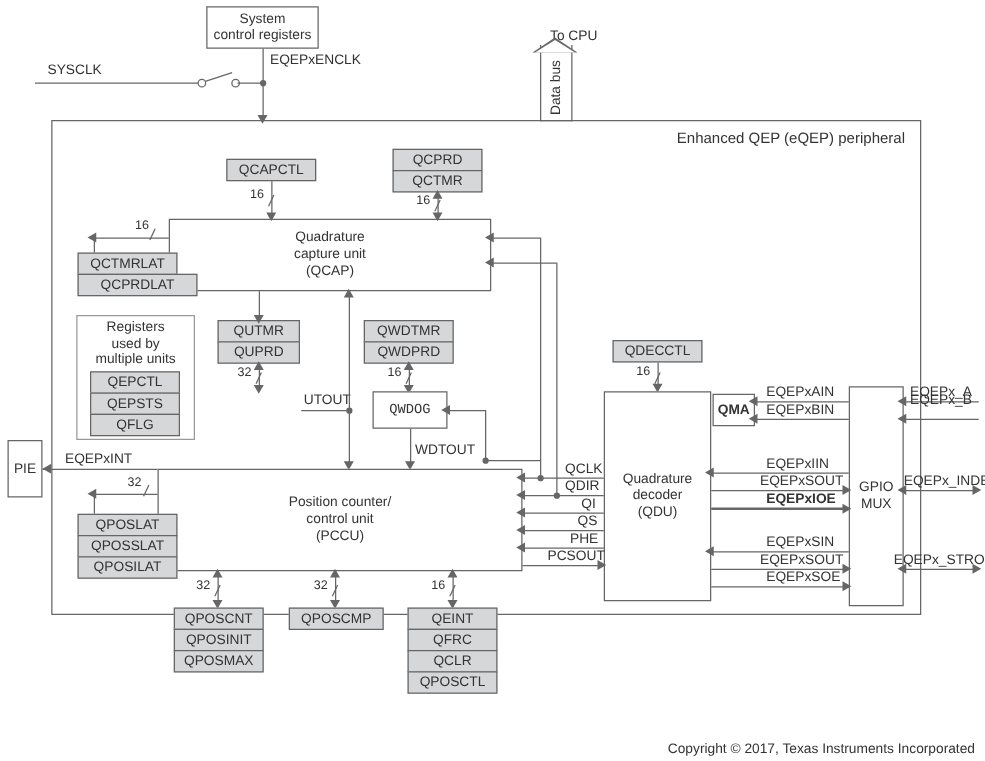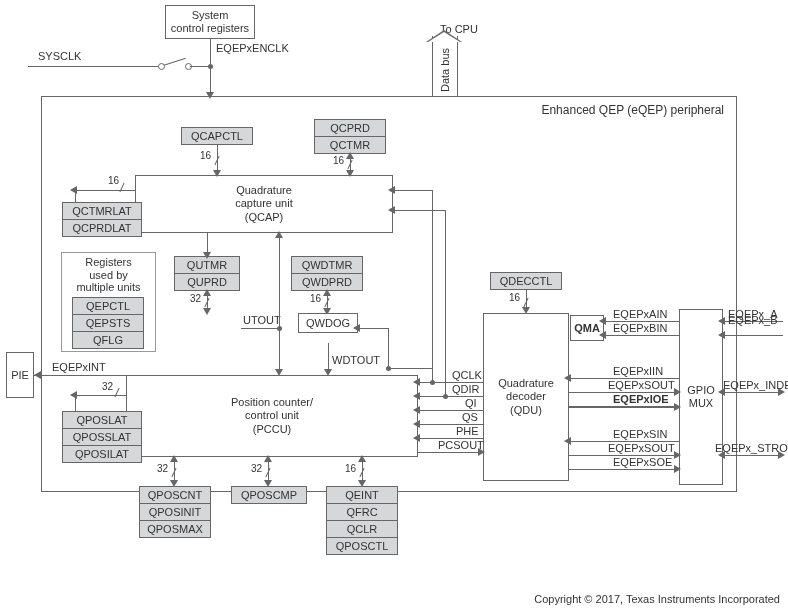--- a/index.html
+++ b/index.html
@@ -161,21 +161,21 @@
 
   <div class="box reg" style="left:314px; top:119px; width:72px;">QCPRD</div>
   <div class="box reg" style="left:314px; top:136px; width:72px;">QCTMR</div>
   <div class="vline" style="left:350px; top:154px; height:21px;"></div>
   <div class="arrowhead-d" style="left:346px; top:170px;"></div>
   <div class="arrowhead-u" style="left:346px; top:152px;"></div>
   <div class="label bus-width" style="left:333px; top:155px;">16</div>
   <div style="position:absolute; left:345px; top:164px; width:10px; height:1px; background:#666; transform:rotate(-65deg);"></div>
 
   <div class="box reg" style="left:62px; top:202px; width:80px;">QCTMRLAT</div>
-  <div class="box reg" style="left:62px; top:219px; width:80px;">QCPRDLAT</div>
+  <div class="box reg" style="left:62px; top:219px; width:96px;">QCPRDLAT</div>
   <div class="hline" style="left:75px; top:190px; width:60px;"></div>
   <div class="vline" style="left:75px; top:190px; height:12px;"></div>
   <div class="arrowhead-l" style="left:70px; top:186px;"></div>
   <div class="label bus-width" style="left:108px; top:175px;">16</div>
   <div style="position:absolute; left:117px; top:187px; width:10px; height:1px; background:#666; transform:rotate(-65deg);"></div>
 
   <div class="sub-frame" style="left:61px; top:252px; width:95px; height:100px;">
     <div style="text-align:center; white-space:pre-line; line-height:1.15; padding-top:3px;">Registers
 used by
 multiple units</div>
@@ -201,21 +201,21 @@
   <div class="dot" style="left:277px; top:326px;"></div>
 
   <div class="box reg" style="left:291px; top:256px; width:72px;">QWDTMR</div>
   <div class="box reg" style="left:291px; top:273px; width:72px;">QWDPRD</div>
   <div class="vline" style="left:327px; top:291px; height:22px;"></div>
   <div class="arrowhead-d" style="left:323px; top:308px;"></div>
   <div class="arrowhead-u" style="left:323px; top:289px;"></div>
   <div class="label bus-width" style="left:310px; top:293px;">16</div>
   <div style="position:absolute; left:322px; top:302px; width:10px; height:1px; background:#666; transform:rotate(-65deg);"></div>
 
-  <div class="box" style="left:298px; top:313px; width:60px; height:20px;">QWDOG</div>
+  <div class="box" style="left:298px; top:313px; width:60px; height:30px;font-family:Liberation Mono, monospace;">QWDOG</div>
 
   <div class="vline" style="left:328px; top:343px; height:31px;"></div>
   <div class="arrowhead-d" style="left:324px; top:369px;"></div>
   <div class="label" style="left:332px; top:354px;">WDTOUT</div>
 
   <div class="box" style="left:126px; top:375px; width:292px; height:82px; white-space:pre-line; line-height:1.2;">Position counter/
 control unit
 (PCCU)</div>
 
   <div class="hline" style="left:75px; top:395px; width:51px;"></div>

